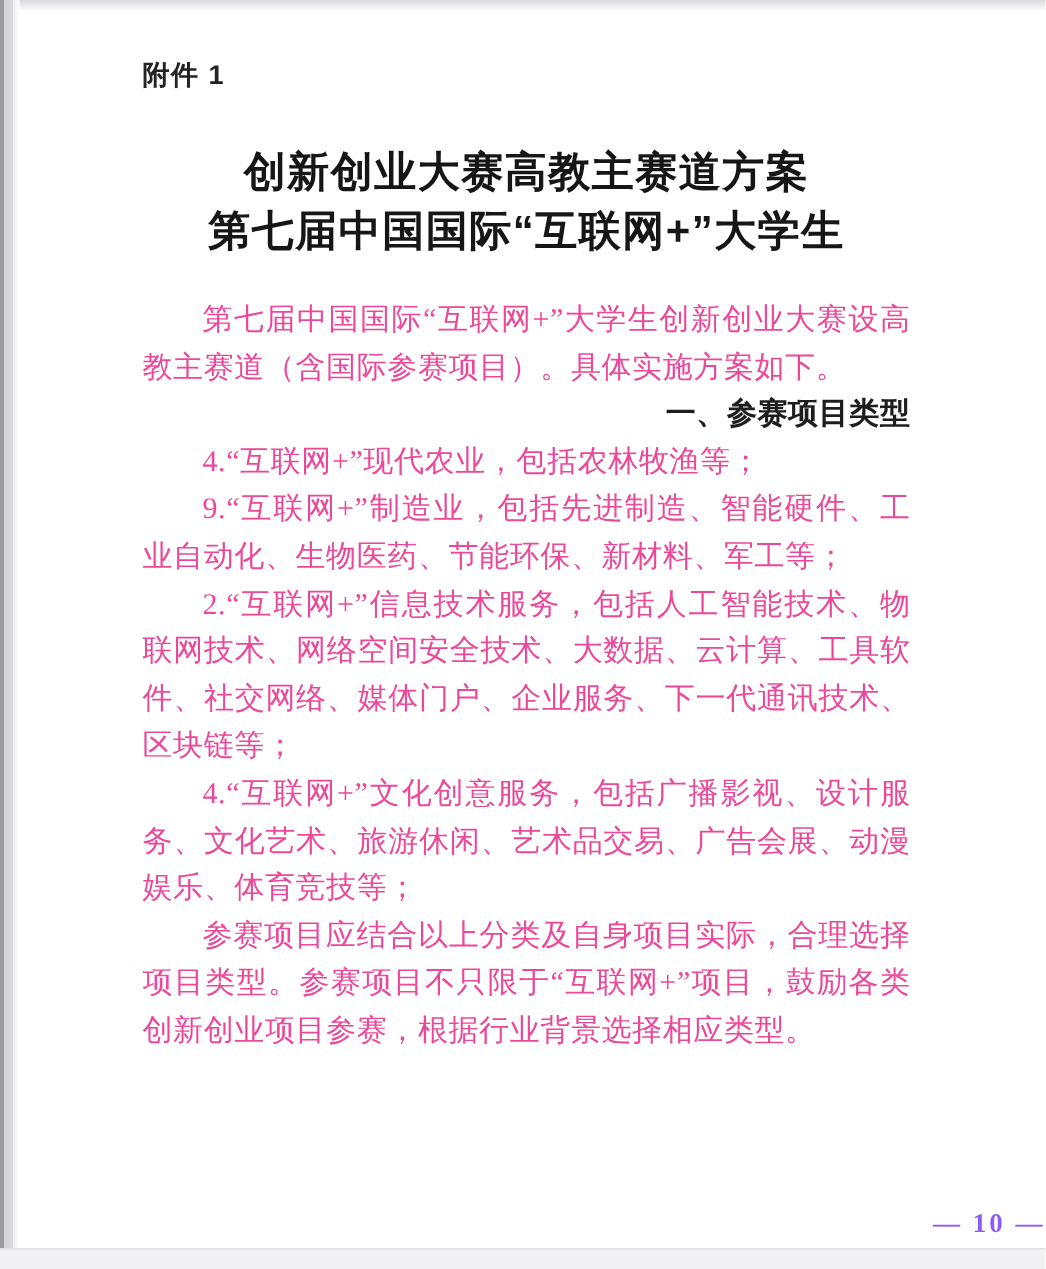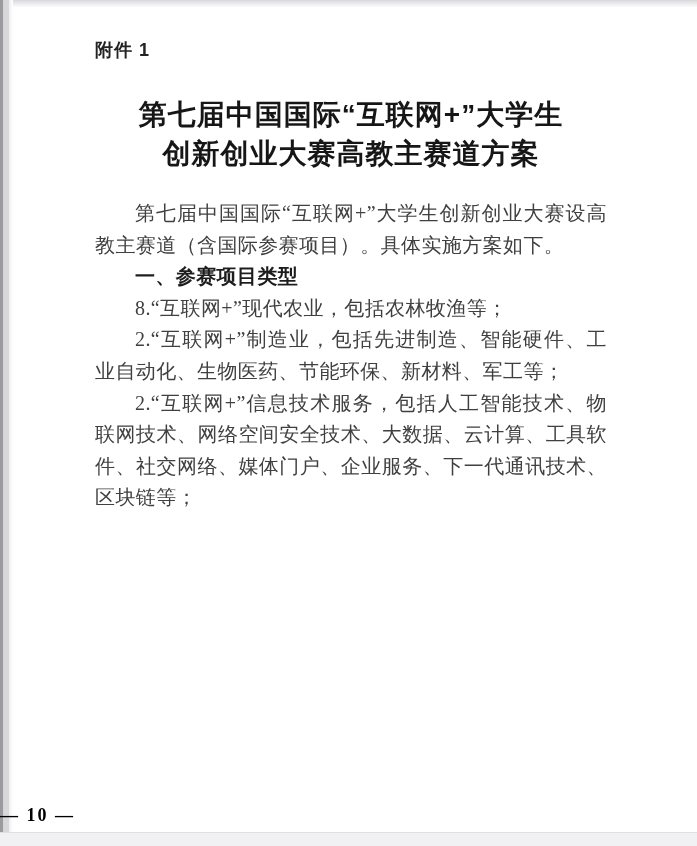--- a/index.html
+++ b/index.html
@@ -57,61 +57,63 @@
   }
   .body-text { margin-top: 25px; }
   .body-text p {
     margin: 0;
     font-size: 20px;
     line-height: 31.6px;
     text-indent: 2em;
     text-align: justify;
     text-justify: inter-character;
     letter-spacing: 0.4px;
-    color: #404040;
+    color: #ec4899;
   }
   .body-text p.section-heading {
     font-family: "Liberation Sans", sans-serif;
     font-weight: 700;
     color: #1d1d1d;
-    text-align: left;
+    text-align: right;
   }
   .page-footer {
     position: absolute; left: 0; right: 0; bottom: 20px;
-    text-align: left;
+    text-align: right;
     font-family: "Liberation Serif", serif;
     font-weight: 700;
     font-size: 18px;
-    color: #000000;
+    color: #8b5cf6;
     letter-spacing: 2px;
     margin-top: 44px;
   }
 </style>
 </head>
 <body>
 
 <div class="screenshot">
 
   <div class="edge-top"></div>
   <div class="edge-left"></div>
   <div class="edge-bottom"></div>
 
   <div class="page">
 
     <div class="attachment-label">附件 1</div>
 
     <div class="doc-title">
+      <div>创新创业大赛高教主赛道方案</div>
       <div>第七届中国国际“互联网+”大学生</div>
-      <div>创新创业大赛高教主赛道方案</div>
     </div>
 
     <div class="body-text">
       <p>第七届中国国际“互联网+”大学生创新创业大赛设高教主赛道（含国际参赛项目）。具体实施方案如下。</p>
       <p class="section-heading">一、参赛项目类型</p>
-      <p>8.“互联网+”现代农业，包括农林牧渔等；</p>
-      <p>2.“互联网+”制造业，包括先进制造、智能硬件、工业自动化、生物医药、节能环保、新材料、军工等；</p>
+      <p>4.“互联网+”现代农业，包括农林牧渔等；</p>
+      <p>9.“互联网+”制造业，包括先进制造、智能硬件、工业自动化、生物医药、节能环保、新材料、军工等；</p>
       <p>2.“互联网+”信息技术服务，包括人工智能技术、物联网技术、网络空间安全技术、大数据、云计算、工具软件、社交网络、媒体门户、企业服务、下一代通讯技术、区块链等；</p>
+      <p>4.“互联网+”文化创意服务，包括广播影视、设计服务、文化艺术、旅游休闲、艺术品交易、广告会展、动漫娱乐、体育竞技等；</p>
+      <p>参赛项目应结合以上分类及自身项目实际，合理选择项目类型。参赛项目不只限于“互联网+”项目，鼓励各类创新创业项目参赛，根据行业背景选择相应类型。</p>
     </div>
 
     <div class="page-footer">— 10 —</div>
 
   </div>
 </div>
 
 </body></html>

